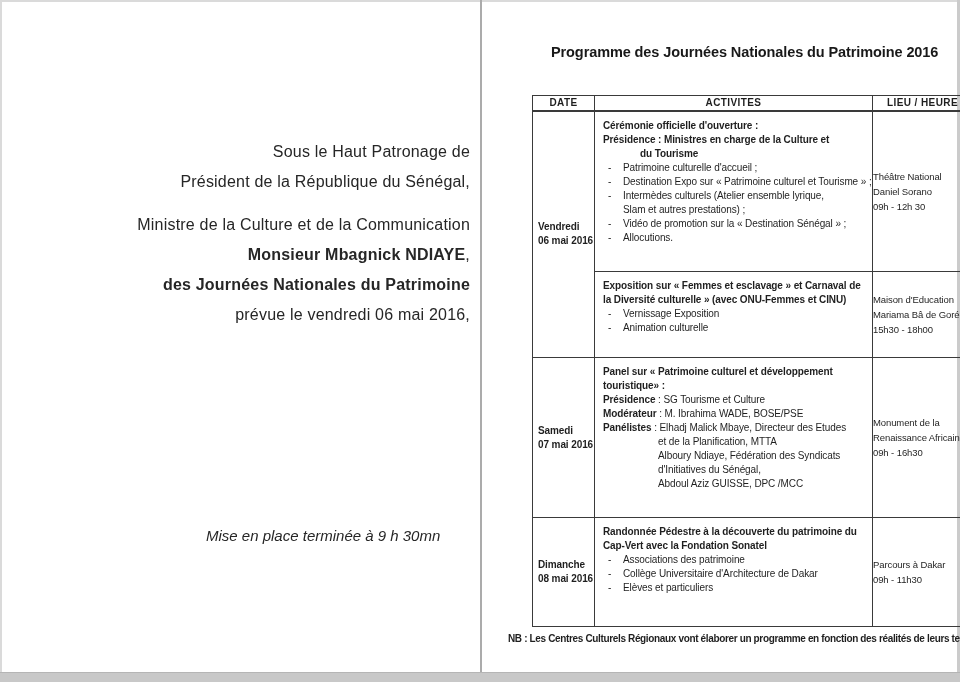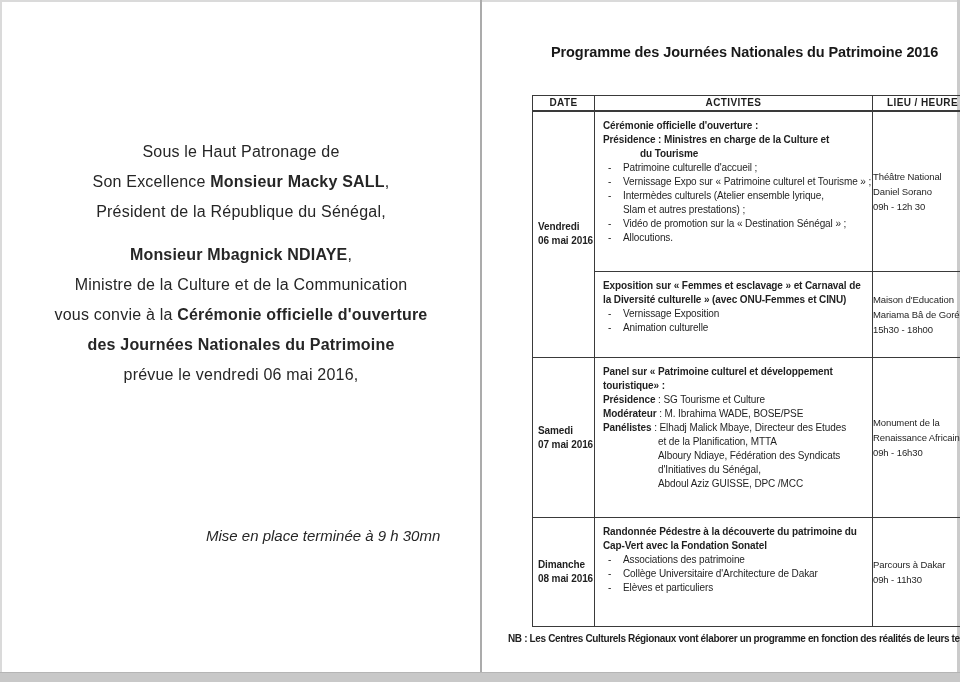--- a/index.html
+++ b/index.html
@@ -6,21 +6,21 @@
   html,body { width:960px; height:682px; }
   body { font-family:"Liberation Sans", sans-serif; background:#ffffff; position:relative; overflow:hidden; color:#1f1f1f; }
 
   .edge-top    { position:absolute; left:0; top:0; right:0; height:2px; background:#dadada; }
   .edge-left   { position:absolute; left:0; top:0; bottom:0; width:2px; background:#dadada; }
   .edge-right  { position:absolute; right:0; top:0; bottom:0; width:3px; background:#cbcbcb; }
   .bottom-strip{ position:absolute; left:0; right:0; bottom:0; height:10px; background:#c8c8c8; border-top:1px solid #b5b5b5; }
   .page-divider{ position:absolute; left:480px; top:0; bottom:10px; width:2px; background:#ababab; }
 
   
-  .invitation { position:absolute; left:12px; top:137px; width:458px; text-align:center;
+  .invitation { position:absolute; left:12px; top:137px; width:458px; text-align:right;
                 font-size:16px; line-height:30px; letter-spacing:.2px; color:#262626; }
   .invitation .para2 { margin-top:13px; }
   .bold { font-weight:bold; }
   .setup-note { position:absolute; left:206px; top:527px; font-size:15px; font-weight:normal;
                 font-style:italic; color:#262626; white-space:nowrap; }
 
   
   .doc-title { position:absolute; left:530px; top:44px; font-size:14.5px; font-weight:bold;
                letter-spacing:-.1px; white-space:nowrap; color:#191919;margin-left:21px; }
 
@@ -62,27 +62,25 @@
 <div class="edge-top"></div>
 <div class="edge-left"></div>
 <div class="edge-right"></div>
 <div class="bottom-strip"></div>
 <div class="page-divider"></div>
 
 <div>
   <div class="invitation">
     <div class="para1">
       <div class="line">Sous le Haut Patronage de</div>
-      <div class="line"><span>Son Excellence </span><span class="bold">Monsieur Macky SALL</span><span>,</span></div>
       <div class="line">Président de la République du Sénégal,</div>
     </div>
     <div class="para2">
+      <div class="line">Ministre de la Culture et de la Communication</div>
       <div class="line"><span class="bold">Monsieur Mbagnick NDIAYE</span><span>,</span></div>
-      <div class="line">Ministre de la Culture et de la Communication</div>
-      <div class="line"><span>vous convie à la </span><span class="bold">Cérémonie officielle d'ouverture</span></div>
       <div class="line bold">des Journées Nationales du Patrimoine</div>
       <div class="line">prévue le vendredi 06 mai 2016,</div>
     </div>
   </div>
   <div class="setup-note">Mise en place terminée à 9 h 30mn</div>
 </div>
 
 <div>
   <div class="doc-title">Programme des Journées Nationales du Patrimoine 2016</div>
 
@@ -110,21 +108,21 @@
         <div class="line hd ind-tourisme">du Tourisme</div>
         <div class="li">
               <span class="mk">-</span>
               <div class="bt">
                 <span class="line">Patrimoine culturelle d'accueil ;</span>
               </div>
             </div>
         <div class="li">
               <span class="mk">-</span>
               <div class="bt">
-                <span class="line">Vernissage Expo sur « Patrimoine culturel et Tourisme » ;</span>
+                <span class="line">Destination Expo sur « Patrimoine culturel et Tourisme » ;</span>
               </div>
             </div>
         <div class="li">
               <span class="mk">-</span>
               <div class="bt">
                 <span class="line">Intermèdes culturels (Atelier ensemble lyrique,</span>
                 <span class="line">Slam et autres prestations) ;</span>
               </div>
             </div>
         <div class="li">

